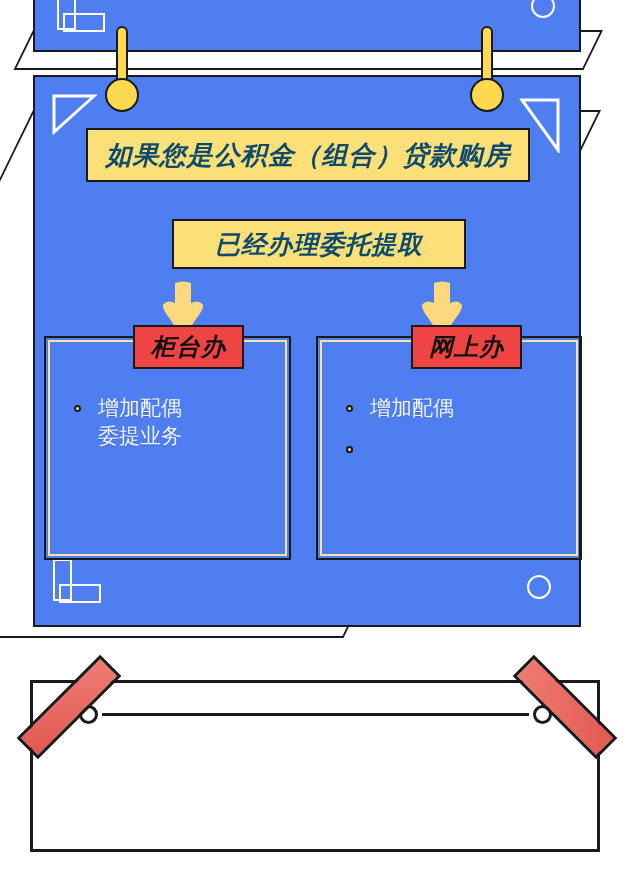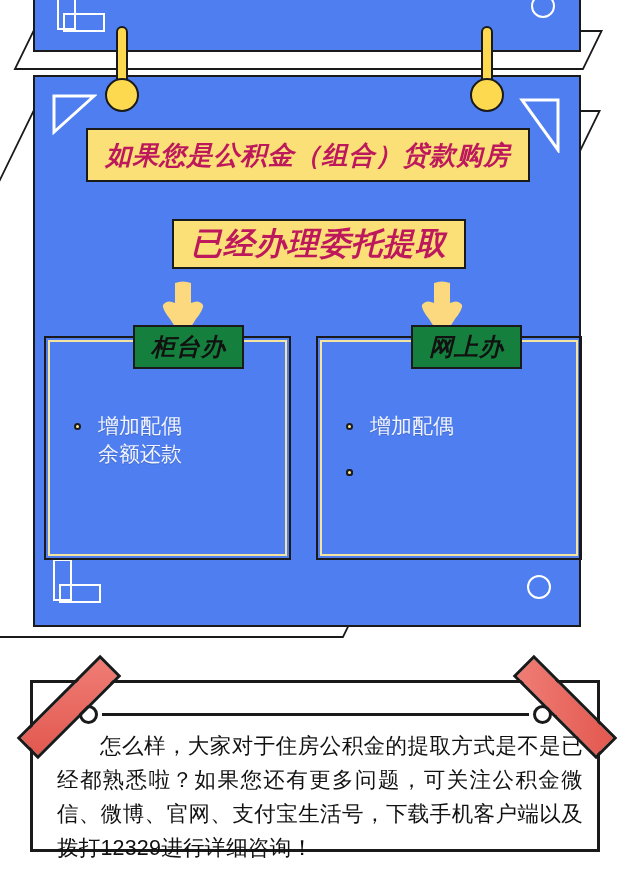--- a/index.html
+++ b/index.html
@@ -119,54 +119,54 @@
   }
 
   
   .banner {
     position: absolute;
     background: #fbdf77;
     border: 2px solid #1a1a1a;
     display: flex;
     align-items: center;
     justify-content: center;
-    color: #be185d;
+    color: #0c4a6e;
     font-weight: 700;
     font-style: italic;
     letter-spacing: 1px;
   }
   .banner-main {
     left: 86px; top: 128px;
     width: 444px; height: 54px;
     font-size: 26px;
   }
   .banner-sub {
     left: 172px; top: 219px;
     width: 294px; height: 50px;
-    font-size: 31px;
+    font-size: 25px;
   }
 
   
   .arrow { position: absolute; width: 44px; height: 58px; }
 
   
   .card {
     position: absolute;
     background: #4f7ef0;
     border: 2.5px solid #f5e3a0;
     outline: 2px solid #1a1a1a;
     outline-offset: 2px;
   }
   .card-left  { left: 48px;  top: 340px; width: 239px; height: 216px; }
   .card-right { left: 320px; top: 340px; width: 258px; height: 216px; }
 
   .card-badge {
     position: absolute;
     top: -17px;
-    background: #15803d;
+    background: #ef4444;
     border: 2px solid #1a1a1a;
     height: 44px;
     padding: 0 16px;
     display: flex;
     align-items: center;
     justify-content: center;
     font-size: 24px;
     font-weight: 700;
     font-style: italic;
     color: #111111;
@@ -184,21 +184,20 @@
     list-style: none;
   }
   .card-list li {
     position: relative;
     color: #f2f5ff;
     font-size: 21px;
     line-height: 28px;
     padding-left: 30px;
     margin-bottom: 13px;
     text-shadow: 0 1px 0 rgba(0,0,0,0.18);
-    margin-top: 18px;
   }
   .card-list li .bullet {
     position: absolute;
     left: 6px; top: 11px;
     width: 7px; height: 7px;
     border-radius: 50%;
     border: 2px solid #1d1d1d;
     background: #fde79a;
   }
   .card-list li .ln { display: block; }
@@ -327,21 +326,21 @@
                L26 52 Q22 58 18 52 L9 38 Q1 28 2 24 Q6 18 14 22 Z" fill="#fcd87f"></path>
     </svg>
   </div>
 
   <div class="card card-left">
     <div class="card-badge badge-left">柜台办</div>
     <ul class="card-list list-left">
       <li>
         <span class="bullet"></span>
         <span class="ln">增加配偶</span>
-        <span class="ln">余额还款</span>
+        <span class="ln">委提业务</span>
       </li>
     </ul>
   </div>
 
   <div class="card card-right">
     <div class="card-badge badge-right">网上办</div>
     <ul class="card-list list-right">
       <li>
         <span class="bullet"></span>
         <span class="ln">增加配偶</span>
@@ -355,19 +354,18 @@
     </ul>
   </div>
 
   <div class="note-wrap">
     <div class="note-box">
       <div class="note-rule"></div>
       <div class="note-gap note-gap-l"></div>
       <div class="note-gap note-gap-r"></div>
       <div class="note-dot note-dot-l"></div>
       <div class="note-dot note-dot-r"></div>
-      <p class="note-text">怎么样，大家对于住房公积金的提取方式是不是已经都熟悉啦？如果您还有更多问题，可关注公积金微信、微博、官网、支付宝生活号，下载手机客户端以及拨打12329进行详细咨询！</p>
     </div>
     <div class="slash slash-l"></div>
     <div class="slash slash-r"></div>
   </div>
 
 </div>
 
 </body></html>

